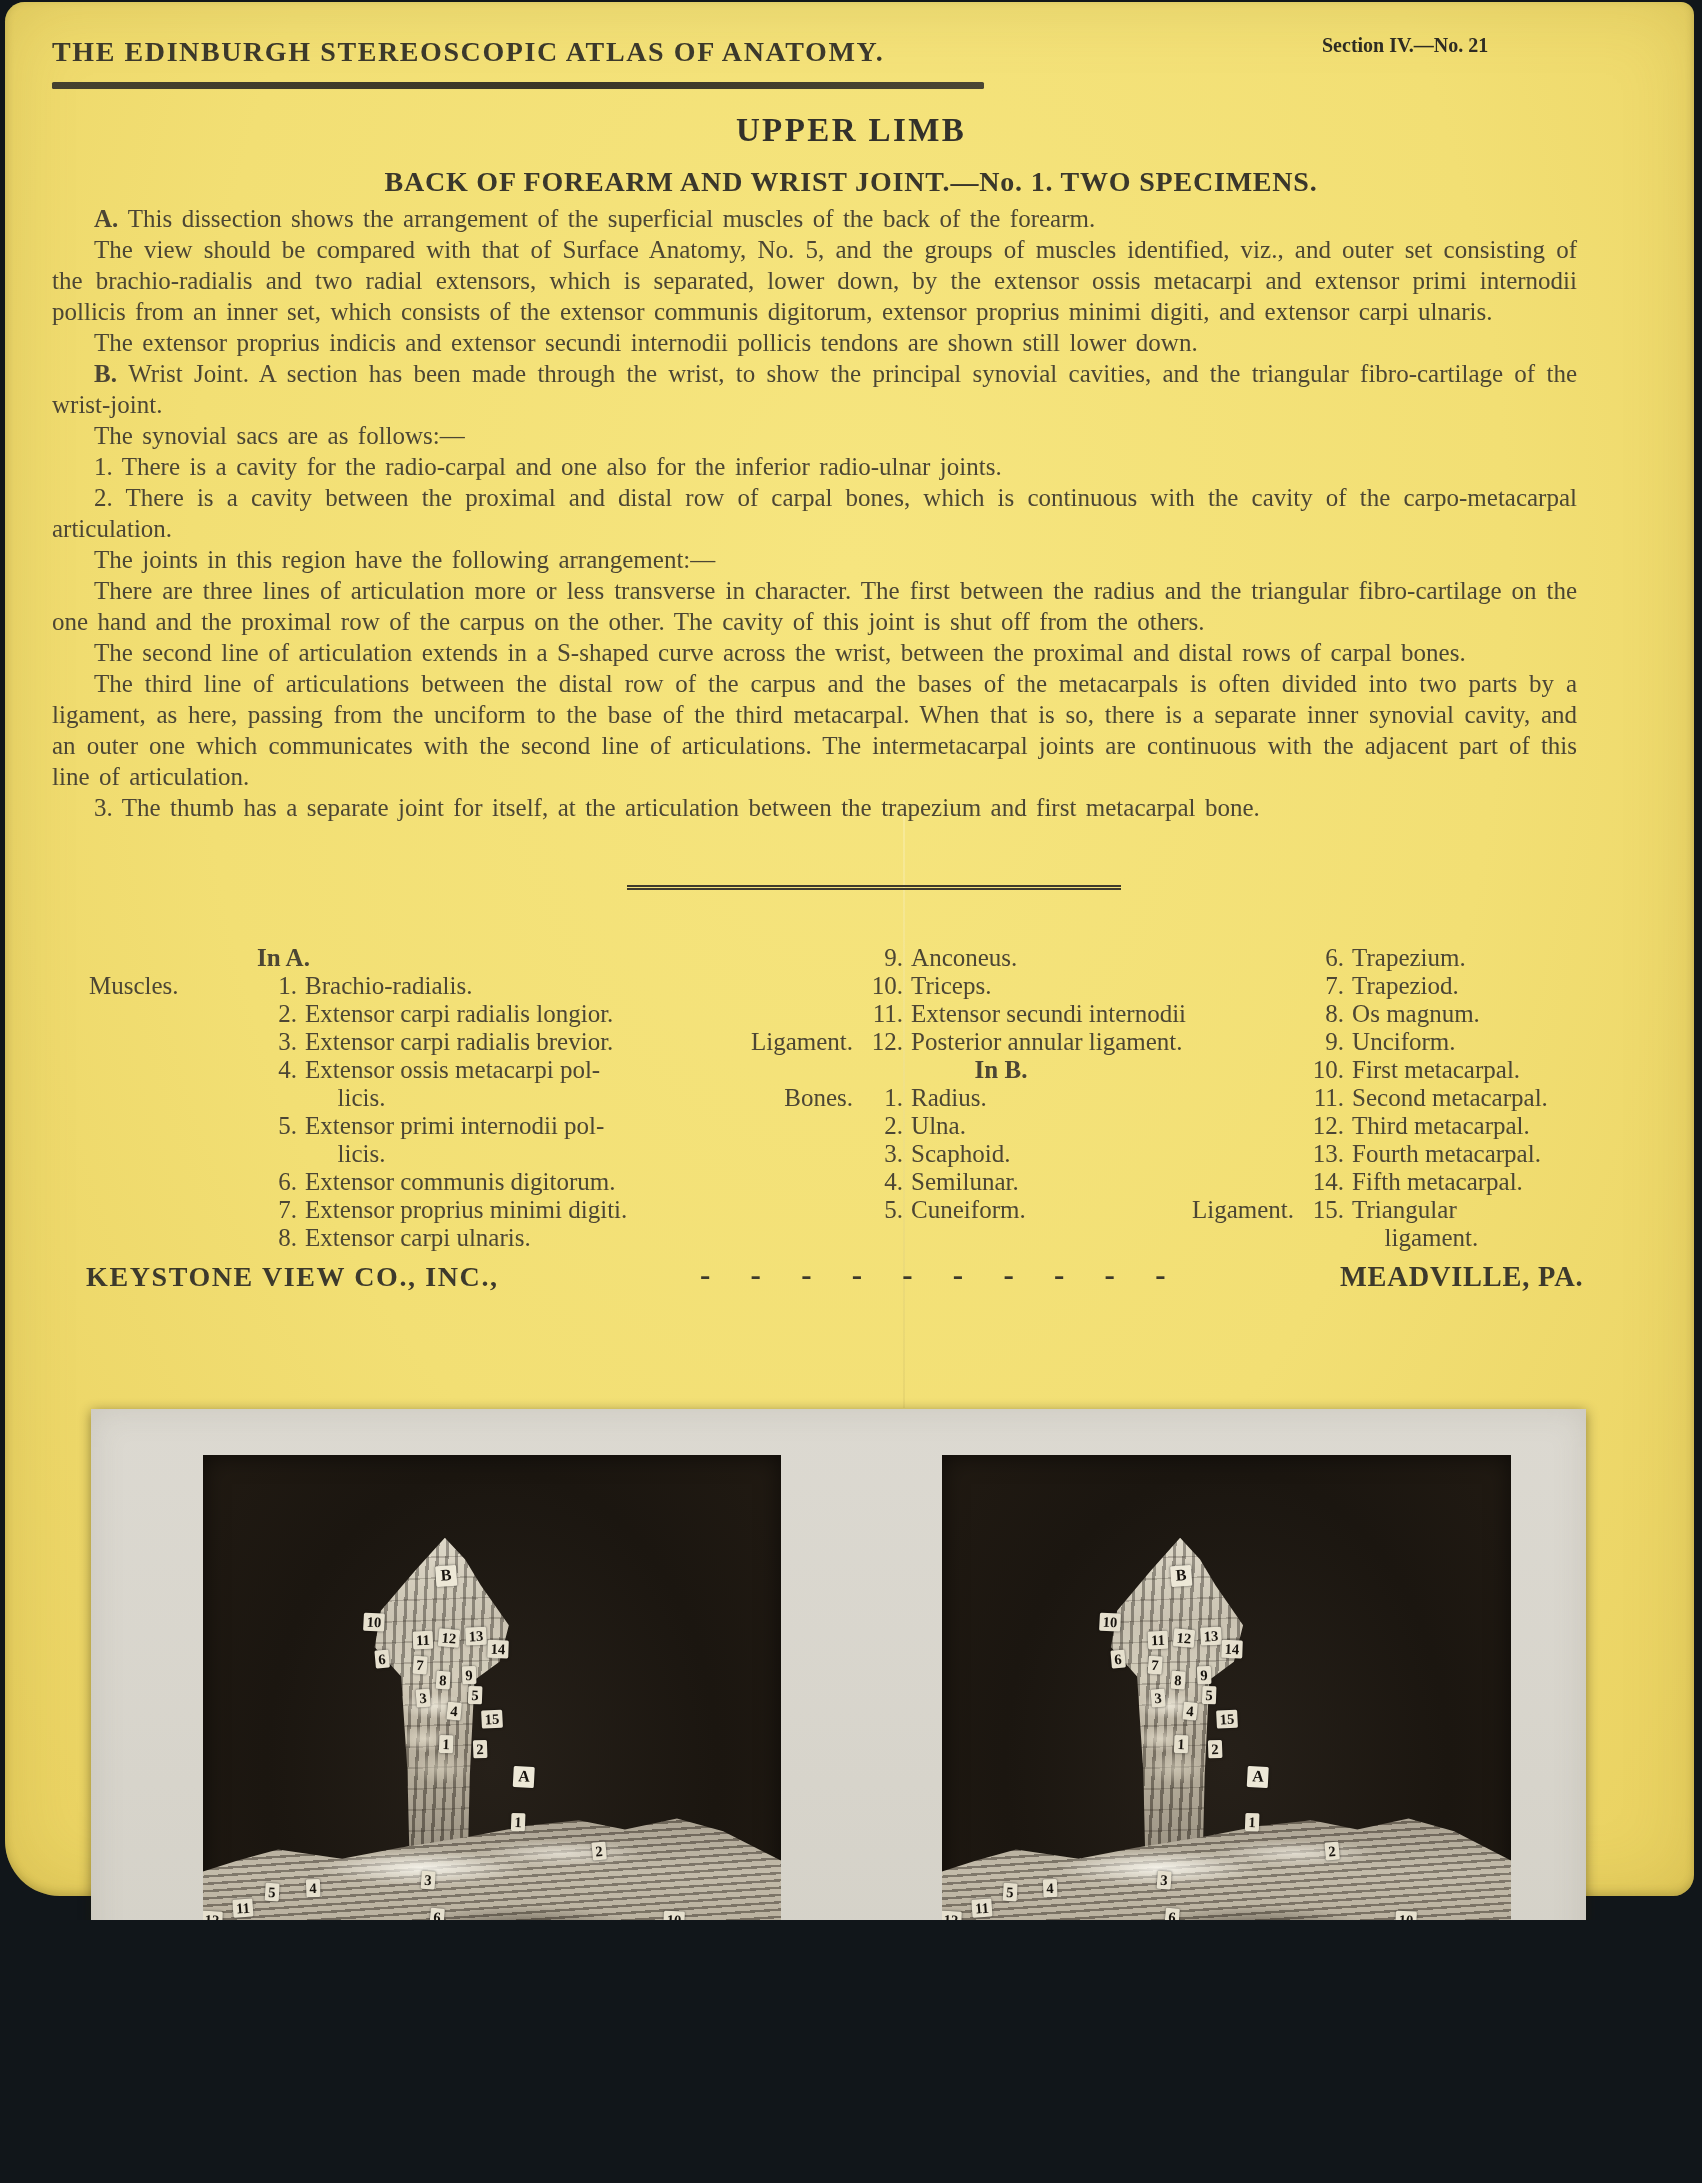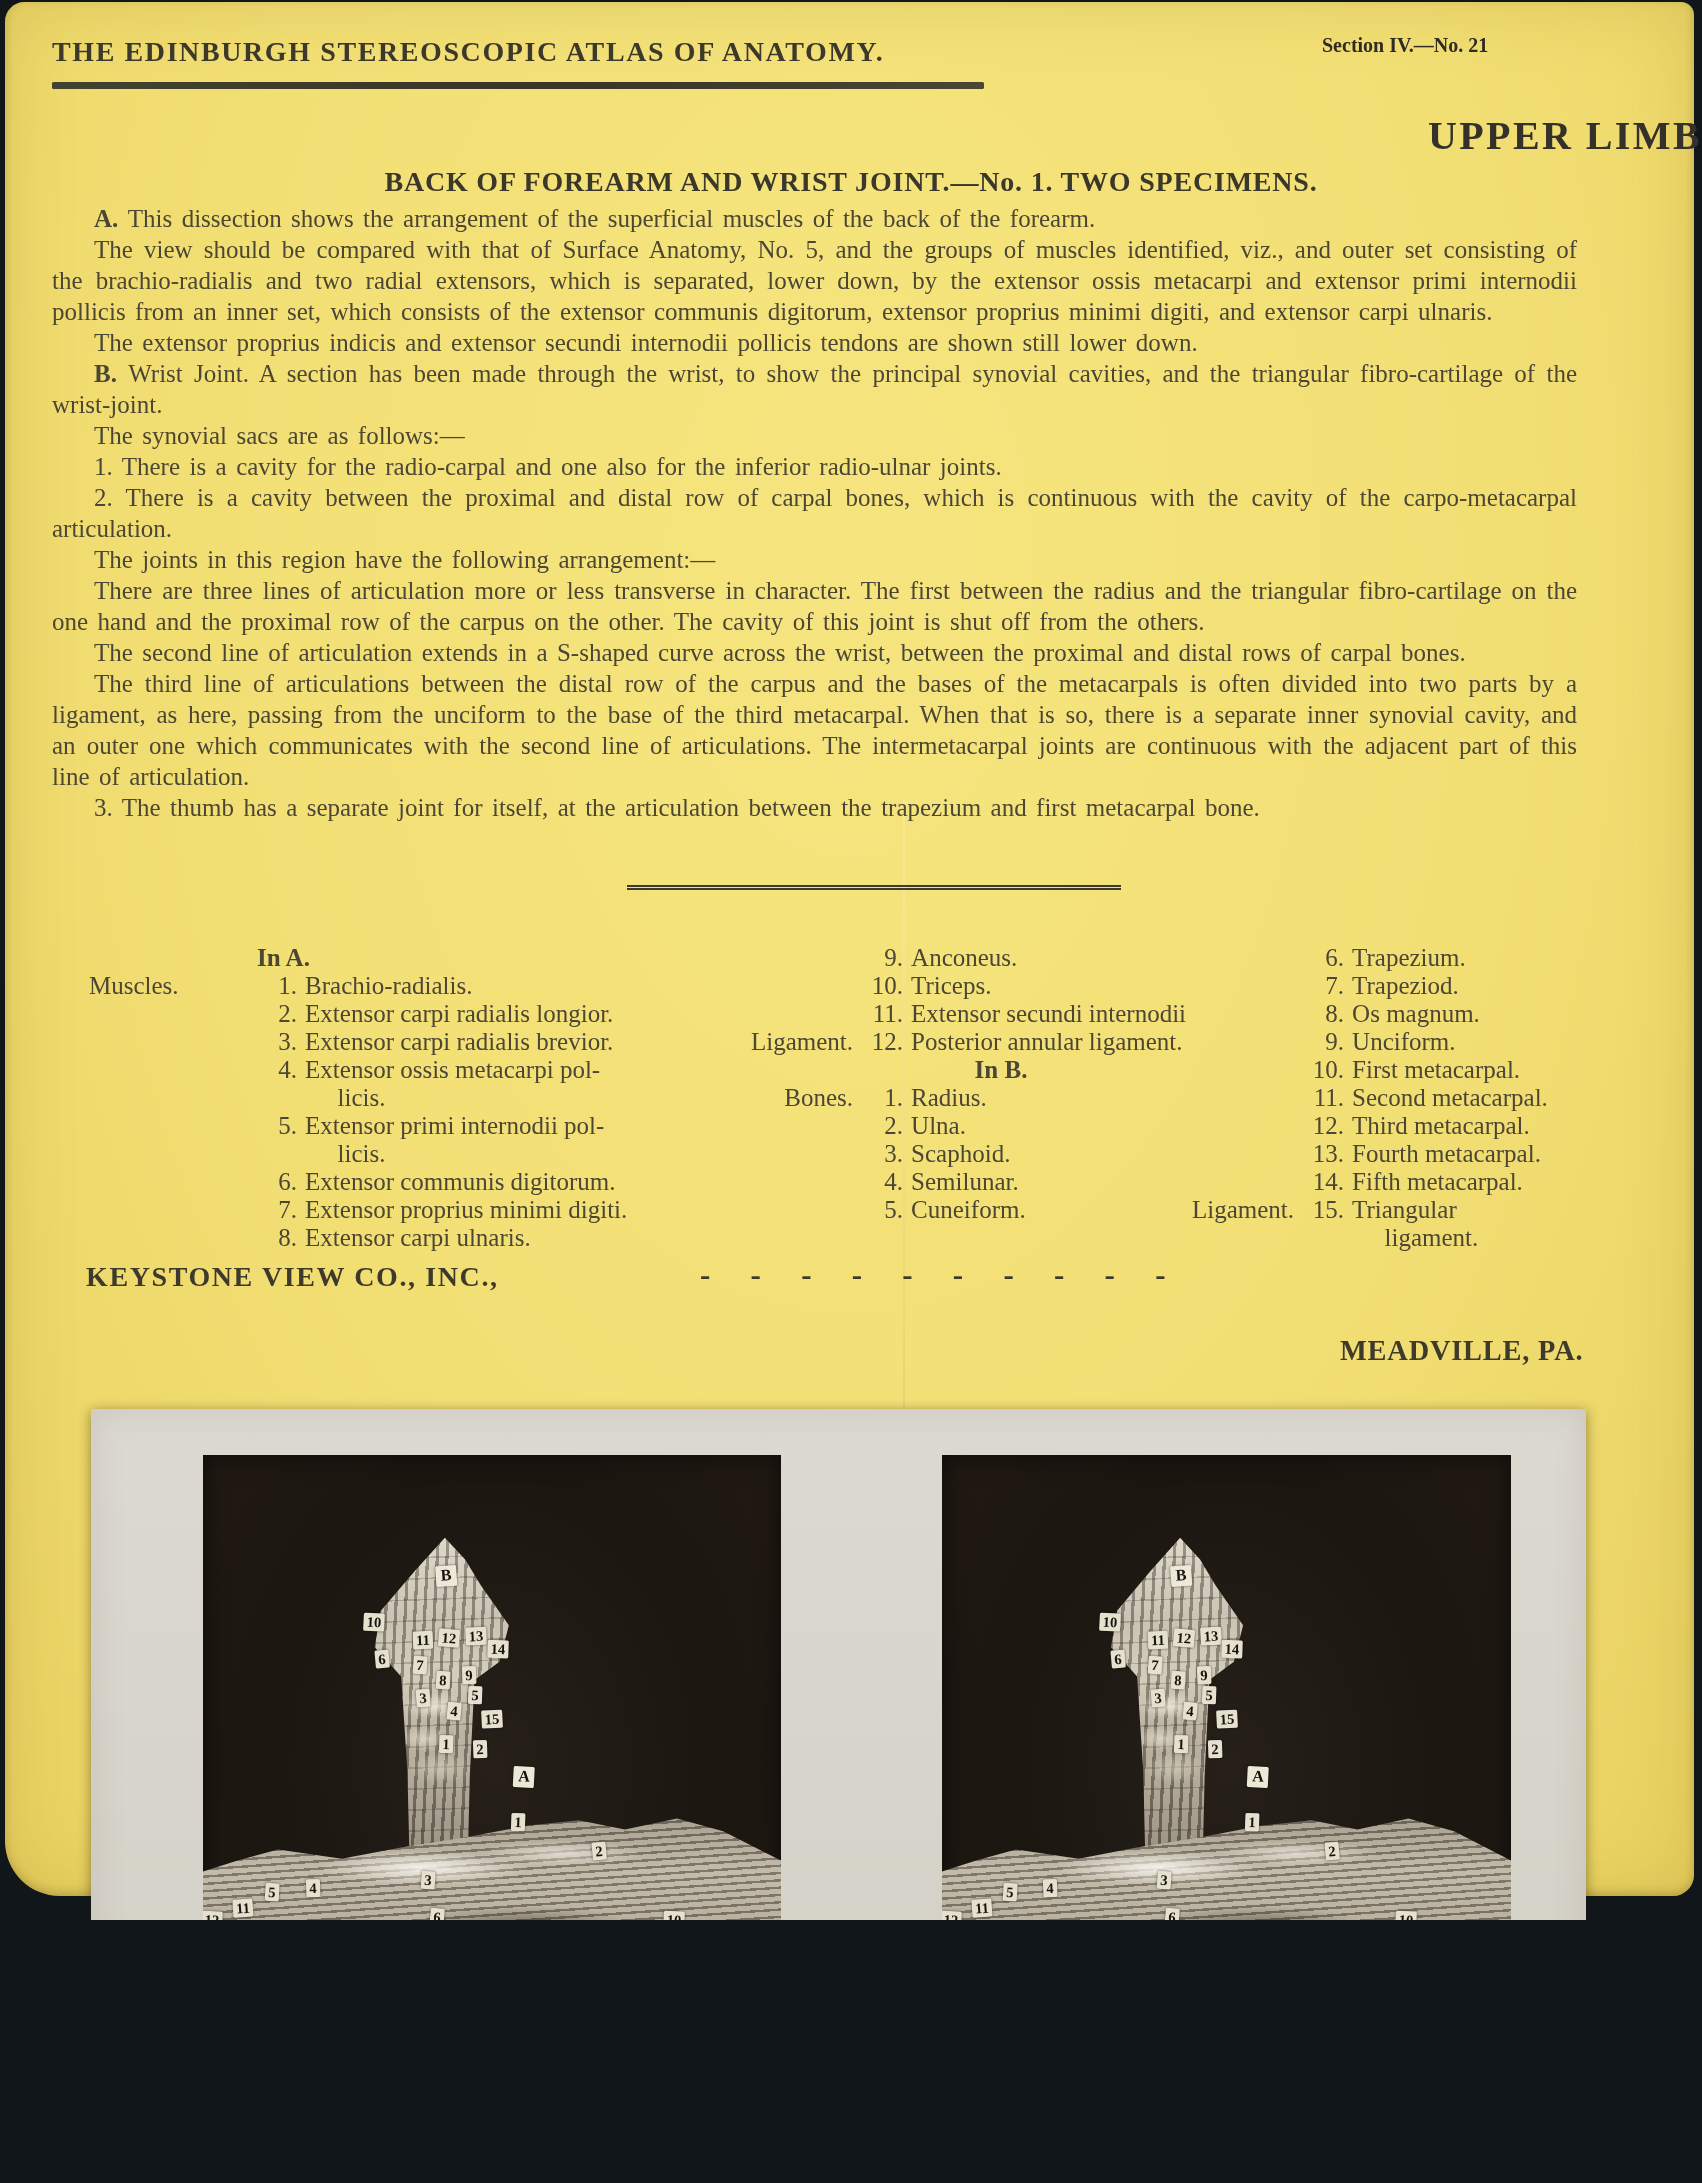--- a/index.html
+++ b/index.html
@@ -11,22 +11,22 @@
         border-radius:19.5px 13px 21px 55px;
         box-shadow:inset 0 0 73px rgba(140,115,25,.20), inset 0 -3.2px 8.1px rgba(60,50,10,.25);}
   .crease{position:absolute;left:903px;top:800px;width:2.4px;height:608px;
         background:linear-gradient(180deg, rgba(255,252,228,.55), rgba(120,108,55,.18));opacity:.5;}
   
   .header-left{position:absolute;left:52px;top:36px;font-size:28px;font-weight:700;
         letter-spacing:1.6px;color:#3c392b;white-space:nowrap;}
   .header-right{position:absolute;left:1322px;top:34px;font-size:20px;font-weight:700;color:#2e2c23;white-space:nowrap;}
   .header-rule{position:absolute;left:52px;top:82px;width:932px;height:6.5px;
         background:linear-gradient(90deg,#45412f,#393527 55%,#4a4634);border-radius:1.6px;}
-  .page-title{position:absolute;left:0;top:112px;width:100%;text-align:right;
-        font-size:40px;font-weight:700;letter-spacing:2.4px;color:#33312a;}
+  .page-title{position:absolute;left:0;top:112px;width:100%;text-align:center;
+        font-size:33px;font-weight:700;letter-spacing:2.4px;color:#33312a;}
   .page-subtitle{position:absolute;left:0;top:166px;width:100%;text-align:center;
         font-size:28px;font-weight:700;letter-spacing:0.8px;color:#3a372b;}
   
   .body-text{position:absolute;left:52px;top:203px;width:1525px;color:#4c4634;}
   .para{margin:0;text-indent:42px;text-align:justify;font-size:25px;line-height:31px;word-spacing:3.2px;}
   .para .lead{font-weight:700;}
   
   .mid-rule{position:absolute;left:627px;top:885px;width:494px;height:4.9px;
         background:linear-gradient(180deg,#3f3b2c 0 2px, rgba(0,0,0,0) 2px 2.8px, #3f3b2c 2.8px 4.9px);}
   .figures-heading{position:absolute;left:0;top:906px;width:100%;text-align:center;
@@ -43,21 +43,21 @@
   .colB .hang{width:120px;text-align:right;}
   .colC .hang{width:159px;text-align:right;}
   .num{flex:none;width:50px;text-align:right;margin-right:8.1px;}
   .ftext{white-space:nowrap;}
   .indent2{padding-left:32.5px;}
   
   .footer-company{position:absolute;left:86px;top:1261px;font-size:28px;font-weight:700;
         letter-spacing:1.6px;color:#3d3a2c;}
   .footer-dashes{position:absolute;left:700px;top:1257px;font-size:31px;font-weight:700;
         word-spacing:32.5px;color:#3d3a2c;}
-  .footer-city{position:absolute;left:1340px;top:1335px;font-size:28.4px;font-weight:700;
+  .footer-city{position:absolute;left:1340px;top:1261px;font-size:28.4px;font-weight:700;
         letter-spacing:0.8px;color:#3d3a2c;}
   
   .photo-card{position:absolute;left:91px;top:1409px;width:1495px;height:747px;
         background:linear-gradient(180deg,#dcd9d1 0%,#d7d4cb 50%,#d2cfc5 100%);
         box-shadow:0 1.6px 11.4px rgba(30,25,5,.45), inset 0 0 32.5px rgba(120,115,100,.18);}
   .photo{position:absolute;top:46px;height:689px;overflow:hidden;
         background:radial-gradient(ellipse at 50% 45%, #262019 0%, #1b1610 55%, #221b13 100%);
         box-shadow:inset 0 0 24.4px rgba(0,0,0,.6);}
   #photo-left{left:112px;width:578px;}
   #photo-right{left:851px;width:569px;}

